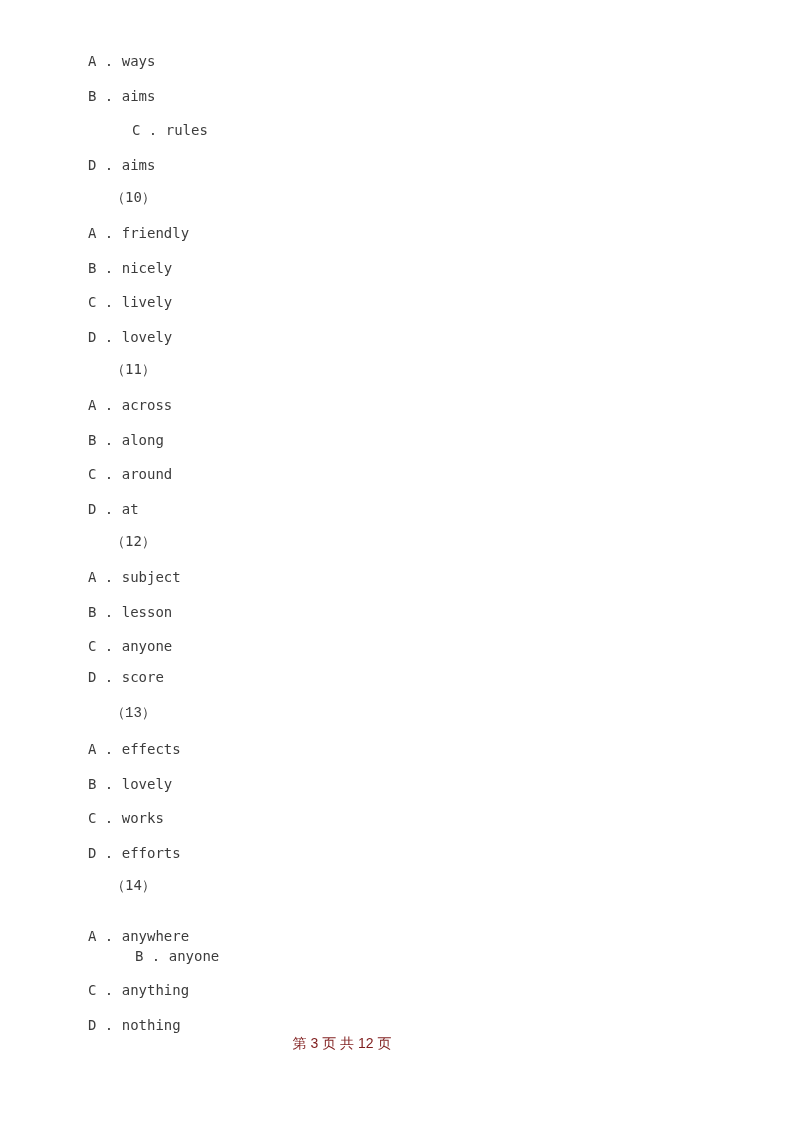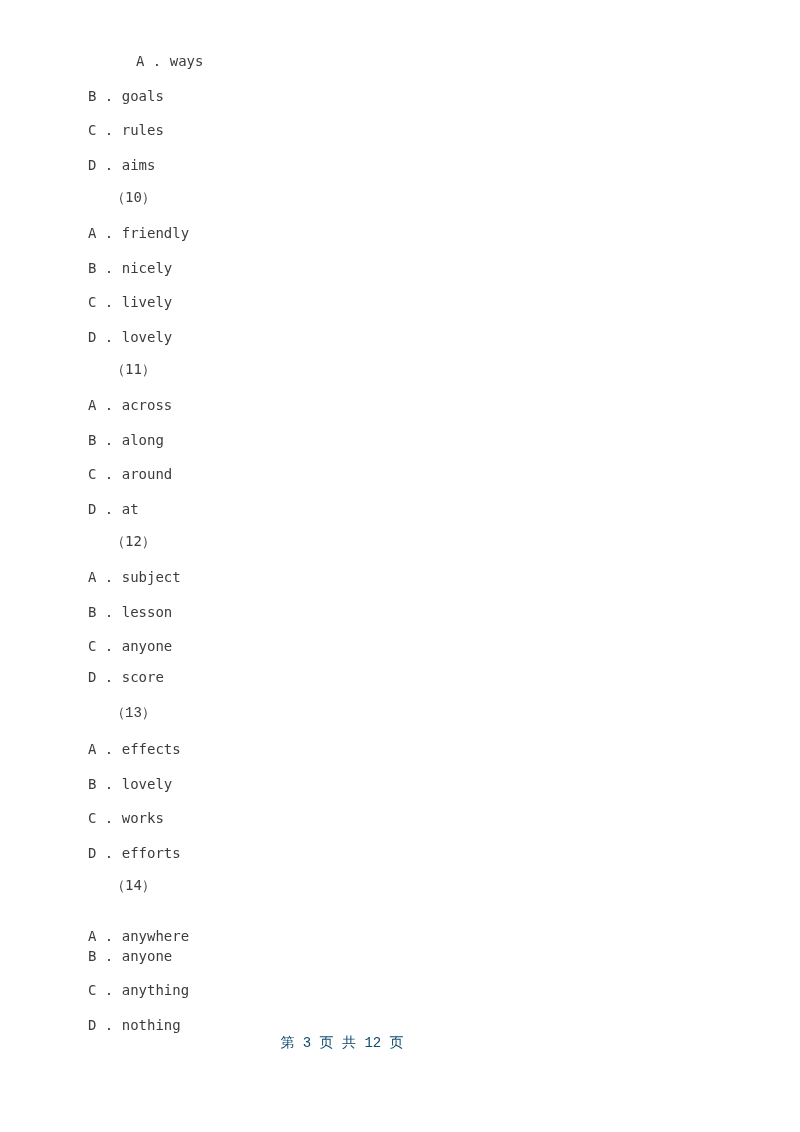--- a/index.html
+++ b/index.html
@@ -41,33 +41,33 @@
     margin-left: 16px;
   }
   .footer {
     position: absolute;
     top: 1036px;
     left: 0;
     width: 684px;
     text-align: center;
     font-size: 14px;
     line-height: 14px;
-    color: #0c4a6e;
+    color: #7f1d1d;
     white-space: pre;
-    font-family: Liberation Mono, monospace;
+    font-family: Liberation Sans, sans-serif;
   }
 </style>
 </head>
 <body>
 
 <div id="page">
   <div class="content" id="content">
-      <div class="line opt" style="top: 54px; margin-left: 48px;">A . ways</div>
-      <div class="line opt" style="top: 89px;">B . goals</div>
-      <div class="line opt" style="top: 123px;">C . rules</div>
+      <div class="line opt" style="top: 54px;">A . ways</div>
+      <div class="line opt" style="top: 89px;">B . aims</div>
+      <div class="line opt" style="top: 123px; margin-left: 44px;">C . rules</div>
       <div class="line opt" style="top: 158px;">D . aims</div>
       <div class="line qnum" style="top: 190px;">（10）</div>
       <div class="line opt" style="top: 226px;">A . friendly</div>
       <div class="line opt" style="top: 261px;">B . nicely</div>
       <div class="line opt" style="top: 295px;">C . lively</div>
       <div class="line opt" style="top: 330px;">D . lovely</div>
       <div class="line qnum" style="top: 362px;">（11）</div>
       <div class="line opt" style="top: 398px;">A . across</div>
       <div class="line opt" style="top: 433px;">B . along</div>
       <div class="line opt" style="top: 467px;">C . around</div>
@@ -77,18 +77,18 @@
       <div class="line opt" style="top: 605px;">B . lesson</div>
       <div class="line opt" style="top: 639px;">C . anyone</div>
       <div class="line opt" style="top: 670px;">D . score</div>
       <div class="line qnum" style="top: 706px; font-family: Liberation Mono, monospace;">（13）</div>
       <div class="line opt" style="top: 742px;">A . effects</div>
       <div class="line opt" style="top: 777px;">B . lovely</div>
       <div class="line opt" style="top: 811px;">C . works</div>
       <div class="line opt" style="top: 846px;">D . efforts</div>
       <div class="line qnum" style="top: 878px;">（14）</div>
       <div class="line opt" style="top: 914px; margin-top: 15px;">A . anywhere</div>
-      <div class="line opt" style="top: 949px;">B . anyone</div>
+      <div class="line opt" style="top: 949px; margin-left: 47px;">B . anyone</div>
       <div class="line opt" style="top: 983px;">C . anything</div>
       <div class="line opt" style="top: 1018px;">D . nothing</div>
     </div>
   <div class="footer">第 3 页 共 12 页</div>
 </div>
 
 </body></html>

